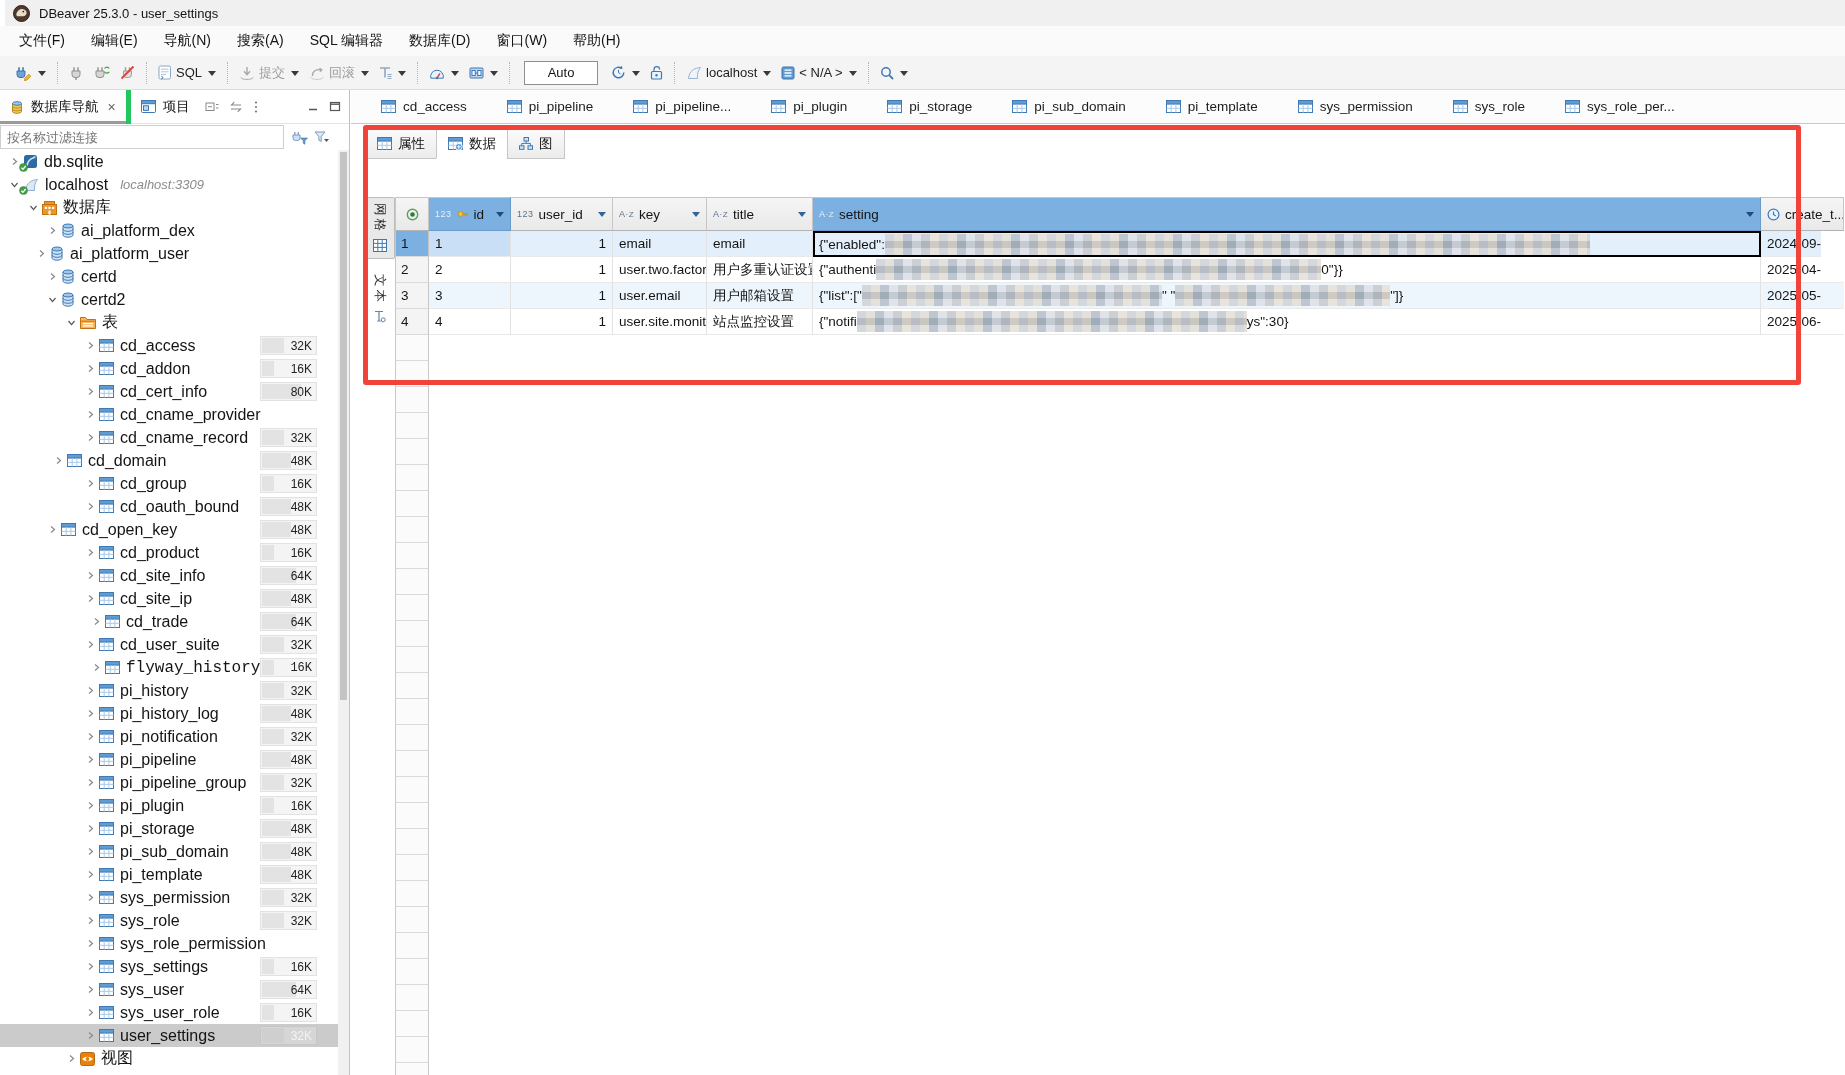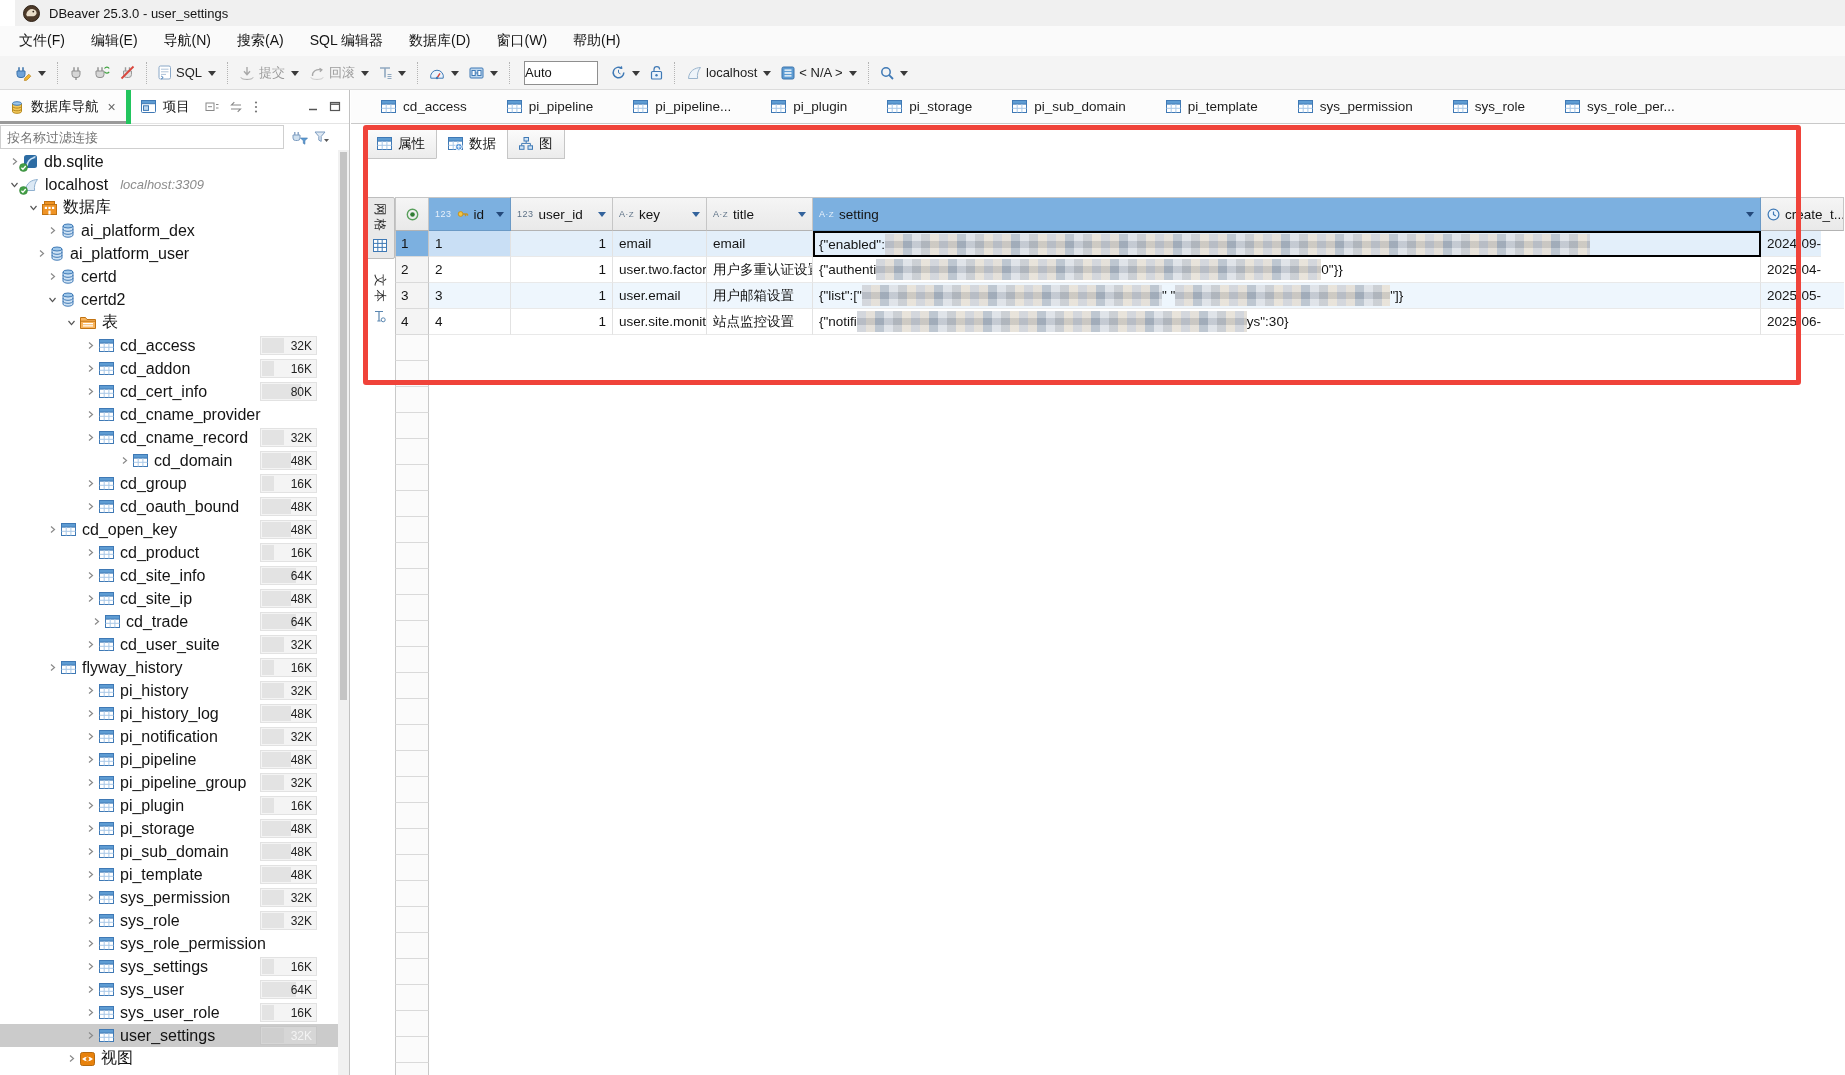--- a/index.html
+++ b/index.html
@@ -1,34 +1,34 @@
 <!DOCTYPE html>
 <html><head>
 <meta charset="utf-8">
 <style>
   html,body{margin:0;padding:0;background:#ddd;}
   .app{position:relative;width:1845px;height:1075px;background:#fff;overflow:hidden;
        font-family:"Liberation Sans","DejaVu Sans",sans-serif;font-size:13px;color:#141414;}
   .app *{box-sizing:border-box;}
   svg{display:block;}
   
-  .titlebar{position:absolute;left:15px;top:0;right:0;height:26px;background:#f0f0f0;
+  .titlebar{position:absolute;left:5px;top:0;right:0;height:26px;background:#f0f0f0;
             display:flex;align-items:center;gap:9px;padding-left:8px;font-size:13px;}
   .menubar{position:absolute;left:0;top:26px;right:0;height:30px;background:#fafafa;
            display:flex;align-items:center;padding-left:6px;font-size:14px;}
   .menu-item{padding:4px 13px;white-space:nowrap;}
   .toolbar{position:absolute;left:0;top:56px;right:0;height:34px;background:#f4f4f4;
            border-bottom:1px solid #dcdcdc;display:flex;align-items:center;padding-left:8px;}
   .tbtn{display:flex;align-items:center;gap:4px;padding:3px 4px;margin:0 1px;}
   .tlabel{font-size:13px;color:#222;}
   .tlabel.dim{color:#9b9b9b;}
   .caret{width:0;height:0;border:4px solid transparent;border-top:5px solid #3a3a3a;margin-top:5px;margin-left:2px;}
   .tsep{width:0;height:22px;border-left:1px dotted #b4b4b4;margin:0 6px;}
   .auto-box{width:74px;height:24px;background:#fff;border:1px solid #8f8f8f;
-            display:flex;align-items:center;justify-content:flex-start;margin:0 8px;font-size:13px;}
+            display:flex;align-items:center;justify-content:center;margin:0 8px;font-size:13px;}
   
   .sidebar{position:absolute;left:0;top:90px;width:350px;bottom:0;background:#fff;border-right:1px solid #c2c2c2;}
   .view-tabs{position:absolute;left:0;top:0;right:0;height:34px;display:flex;align-items:center;border-bottom:1px solid #e4e4e4;}
   .vtab{display:flex;align-items:center;gap:7px;padding:0 10px;height:34px;font-size:13.5px;}
   .vtab.active{box-shadow:inset 0 -3px 0 #9a9a9a;border-right:5px solid #22c55e;background:#fdfdfd;}
   .vtab .close{color:#666;font-size:14px;margin-left:2px;}
   .vt-ico{display:flex;align-items:center;padding:0 5px;}
   .vt-right{margin-left:auto;display:flex;align-items:center;gap:10px;padding-right:8px;}
   .filter-row{position:absolute;left:0;top:34px;right:0;height:26px;display:flex;align-items:center;}
   .filter-input{width:284px;height:24px;border:1px solid #cfcfcf;padding:0 6px;font-size:13px;color:#333;
@@ -580,21 +580,21 @@
               <rect x=".5" y=".5" width="14" height="3.6" fill="#5e9cd3" stroke="#3f79b5"></rect>
               <path d="M5.2 4.1V12.5M9.9 4.1V12.5M.5 8.3H14.5" stroke="#a9c9e8" fill="none"></path>
             </svg>
           </span>
           <span class="tname">cd_cname_record</span>
           <span class="badge">
             <span class="fill" style="width: 40%;"></span>
             <span>32K</span>
           </span>
         </div>
-        <div class="trow" style="padding-left: 116px;">
+        <div class="trow" style="padding-left: 50px;">
           <span class="chev">
             <svg width="9" height="9">
               <path d="M3 1.5L6.5 4.5 3 7.5" stroke="#8a8a8a" stroke-width="1.2" fill="none"></path>
             </svg>
           </span>
           <span class="ticon">
             <svg width="15" height="13">
               <rect x=".5" y=".5" width="14" height="12" fill="#fff" stroke="#3f79b5"></rect>
               <rect x=".5" y=".5" width="14" height="3.6" fill="#5e9cd3" stroke="#3f79b5"></rect>
               <path d="M5.2 4.1V12.5M9.9 4.1V12.5M.5 8.3H14.5" stroke="#a9c9e8" fill="none"></path>
@@ -751,21 +751,21 @@
               <rect x=".5" y=".5" width="14" height="3.6" fill="#5e9cd3" stroke="#3f79b5"></rect>
               <path d="M5.2 4.1V12.5M9.9 4.1V12.5M.5 8.3H14.5" stroke="#a9c9e8" fill="none"></path>
             </svg>
           </span>
           <span class="tname">cd_user_suite</span>
           <span class="badge">
             <span class="fill" style="width: 40%;"></span>
             <span>32K</span>
           </span>
         </div>
-        <div class="trow" style="padding-left: 44px;">
+        <div class="trow" style="padding-left: 88px; font-family: Liberation Mono, monospace;">
           <span class="chev">
             <svg width="9" height="9">
               <path d="M3 1.5L6.5 4.5 3 7.5" stroke="#8a8a8a" stroke-width="1.2" fill="none"></path>
             </svg>
           </span>
           <span class="ticon">
             <svg width="15" height="13">
               <rect x=".5" y=".5" width="14" height="12" fill="#fff" stroke="#3f79b5"></rect>
               <rect x=".5" y=".5" width="14" height="3.6" fill="#5e9cd3" stroke="#3f79b5"></rect>
               <path d="M5.2 4.1V12.5M9.9 4.1V12.5M.5 8.3H14.5" stroke="#a9c9e8" fill="none"></path>

